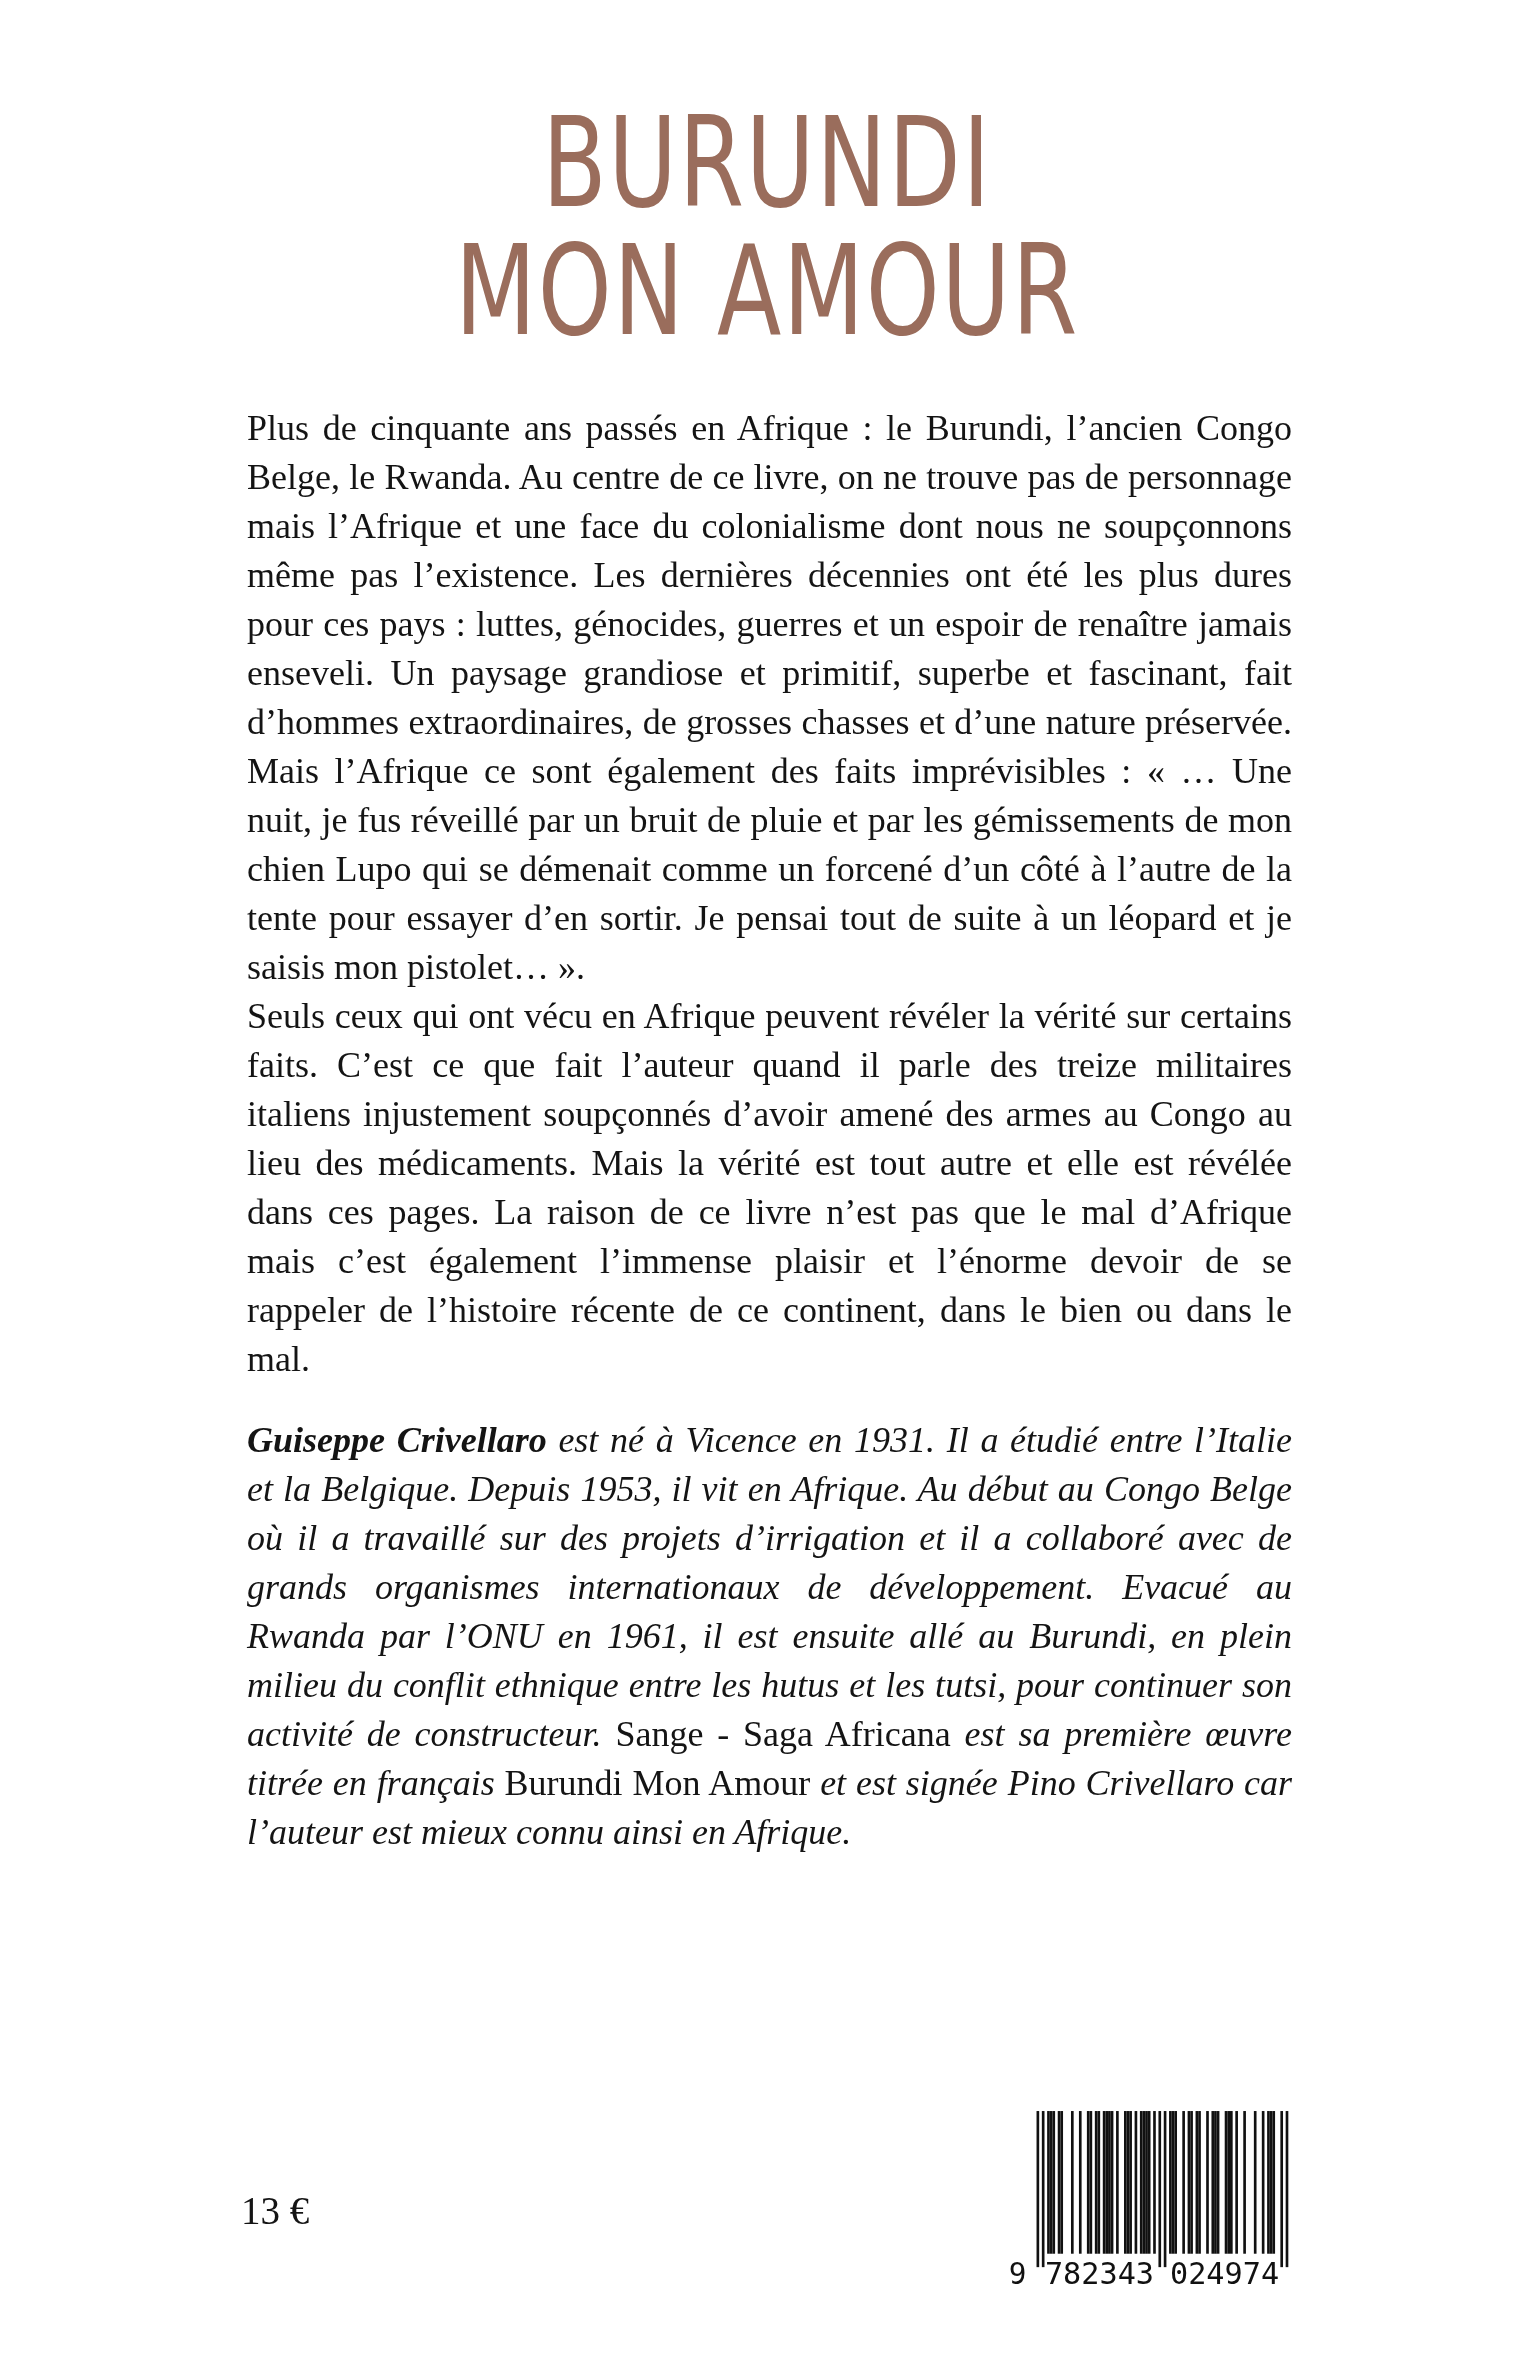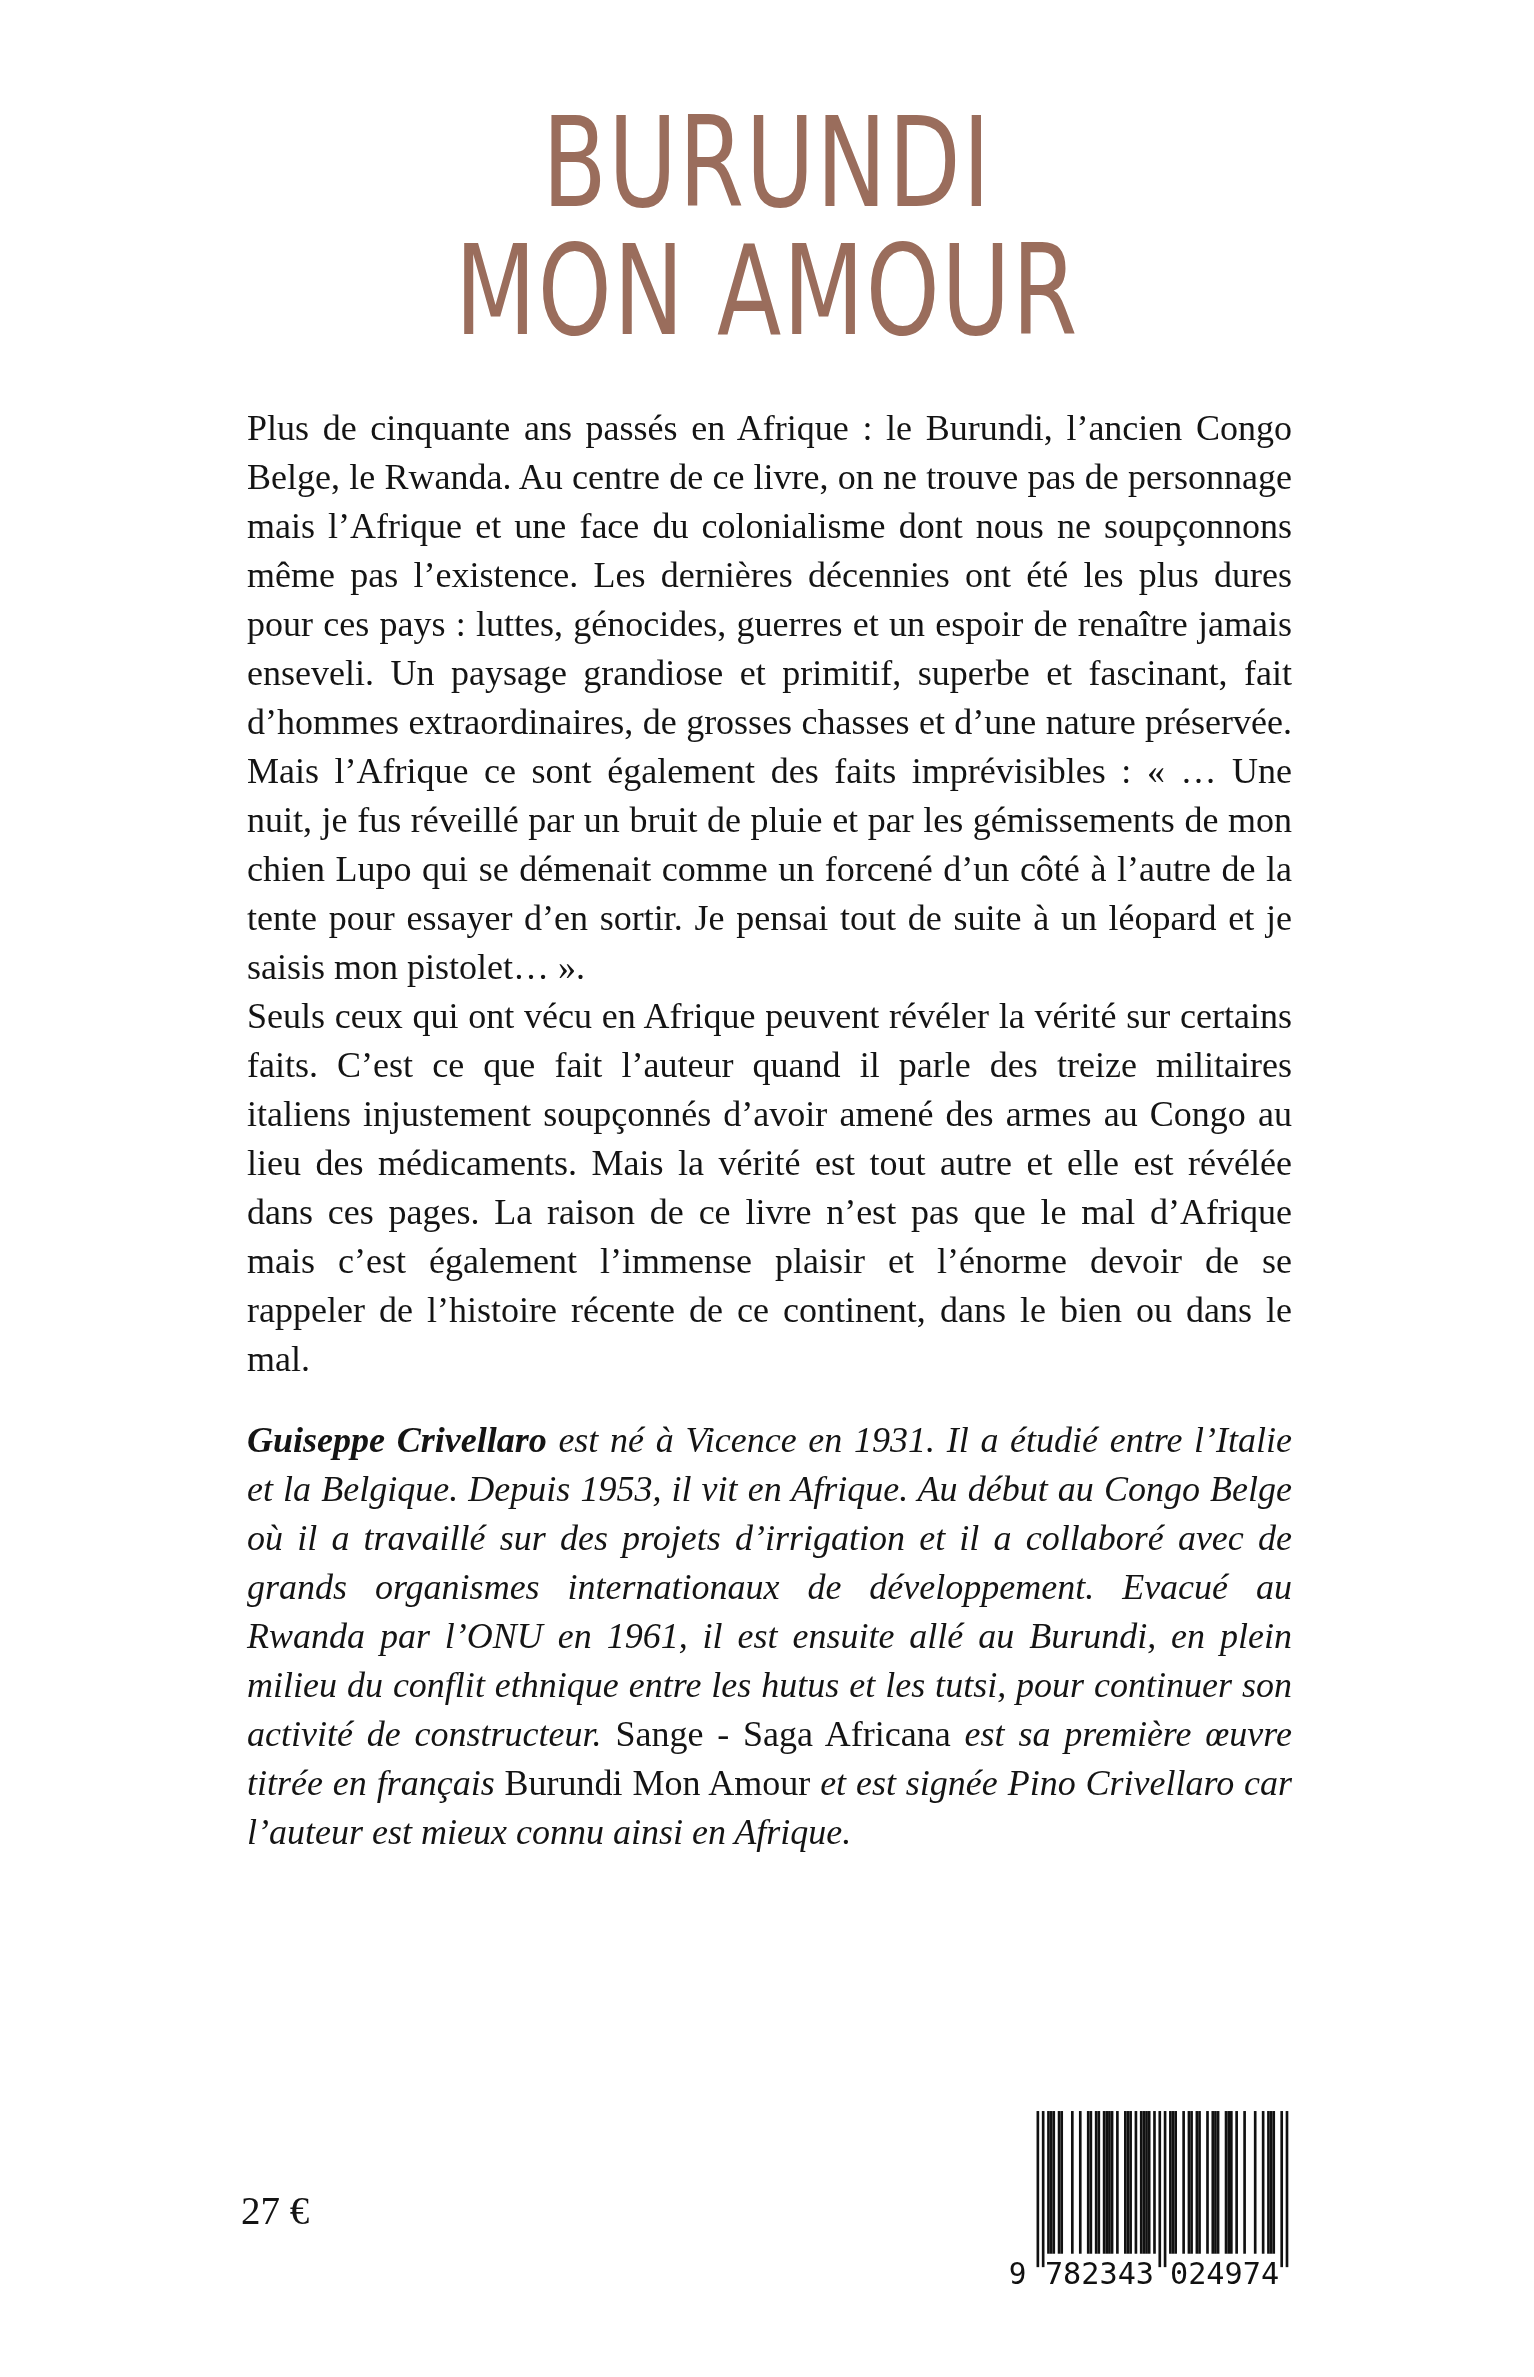--- a/index.html
+++ b/index.html
@@ -75,21 +75,21 @@
   </header>
 
   <section class="text-block desc">
     <p>Plus de cinquante ans passés en Afrique : le Burundi, l’ancien Congo Belge, le Rwanda. Au centre de ce livre, on ne trouve pas de personnage mais l’Afrique et une face du colonialisme dont nous ne soupçonnons même pas l’existence. Les dernières décennies ont été les plus dures pour ces pays : luttes, génocides, guerres et un espoir de renaître jamais enseveli. Un paysage grandiose et primitif, superbe et fascinant, fait d’hommes extraordinaires, de grosses chasses et d’une nature préservée. Mais l’Afrique ce sont également des faits imprévisibles : « … Une nuit, je fus réveillé par un bruit de pluie et par les gémissements de mon chien Lupo qui se démenait comme un forcené d’un côté à l’autre de la tente pour essayer d’en sortir. Je pensai tout de suite à un léopard et je saisis mon pistolet… ».</p>
     <p>Seuls ceux qui ont vécu en Afrique peuvent révéler la vérité sur certains faits. C’est ce que fait l’auteur quand il parle des treize militaires italiens injustement soupçonnés d’avoir amené des armes au Congo au lieu des médicaments. Mais la vérité est tout autre et elle est révélée dans ces pages. La raison de ce livre n’est pas que le mal d’Afrique mais c’est également l’immense plaisir et l’énorme devoir de se rappeler de l’histoire récente de ce continent, dans le bien ou dans le mal.</p>
   </section>
 
   <section class="text-block bio"><span class="seg-bold-italic">Guiseppe Crivellaro</span><span class="seg-italic"> est né à Vicence en 1931. Il a étudié entre l’Italie et la Belgique. Depuis 1953, il vit en Afrique. Au début au Congo Belge où il a travaillé sur des projets d’irrigation et il a collaboré avec de grands organismes internationaux de développement. Evacué au Rwanda par l’ONU en 1961, il est ensuite allé au Burundi, en plein milieu du conflit ethnique entre les hutus et les tutsi, pour continuer son activité de constructeur. </span><span class="seg-roman">Sange - Saga Africana</span><span class="seg-italic"> est sa première œuvre titrée en français </span><span class="seg-roman">Burundi Mon Amour</span><span class="seg-italic"> et est signée Pino Crivellaro car l’auteur est mieux connu ainsi en Afrique.</span></section>
 
 
-  <div class="price">27 €</div>
+  <div class="price">13 €</div>
 
 
   <figure class="barcode"><svg viewBox="-34 0 336 212" width="282" height="178">
         <rect x="0.00" y="0" width="3.16" height="186" fill="#111"></rect>
         <rect x="6.32" y="0" width="3.16" height="186" fill="#111"></rect>
         <rect x="12.63" y="0" width="3.16" height="170" fill="#111"></rect>
         <rect x="15.79" y="0" width="3.16" height="170" fill="#111"></rect>
         <rect x="18.95" y="0" width="3.16" height="170" fill="#111"></rect>
         <rect x="25.26" y="0" width="3.16" height="170" fill="#111"></rect>
         <rect x="28.42" y="0" width="3.16" height="170" fill="#111"></rect>

